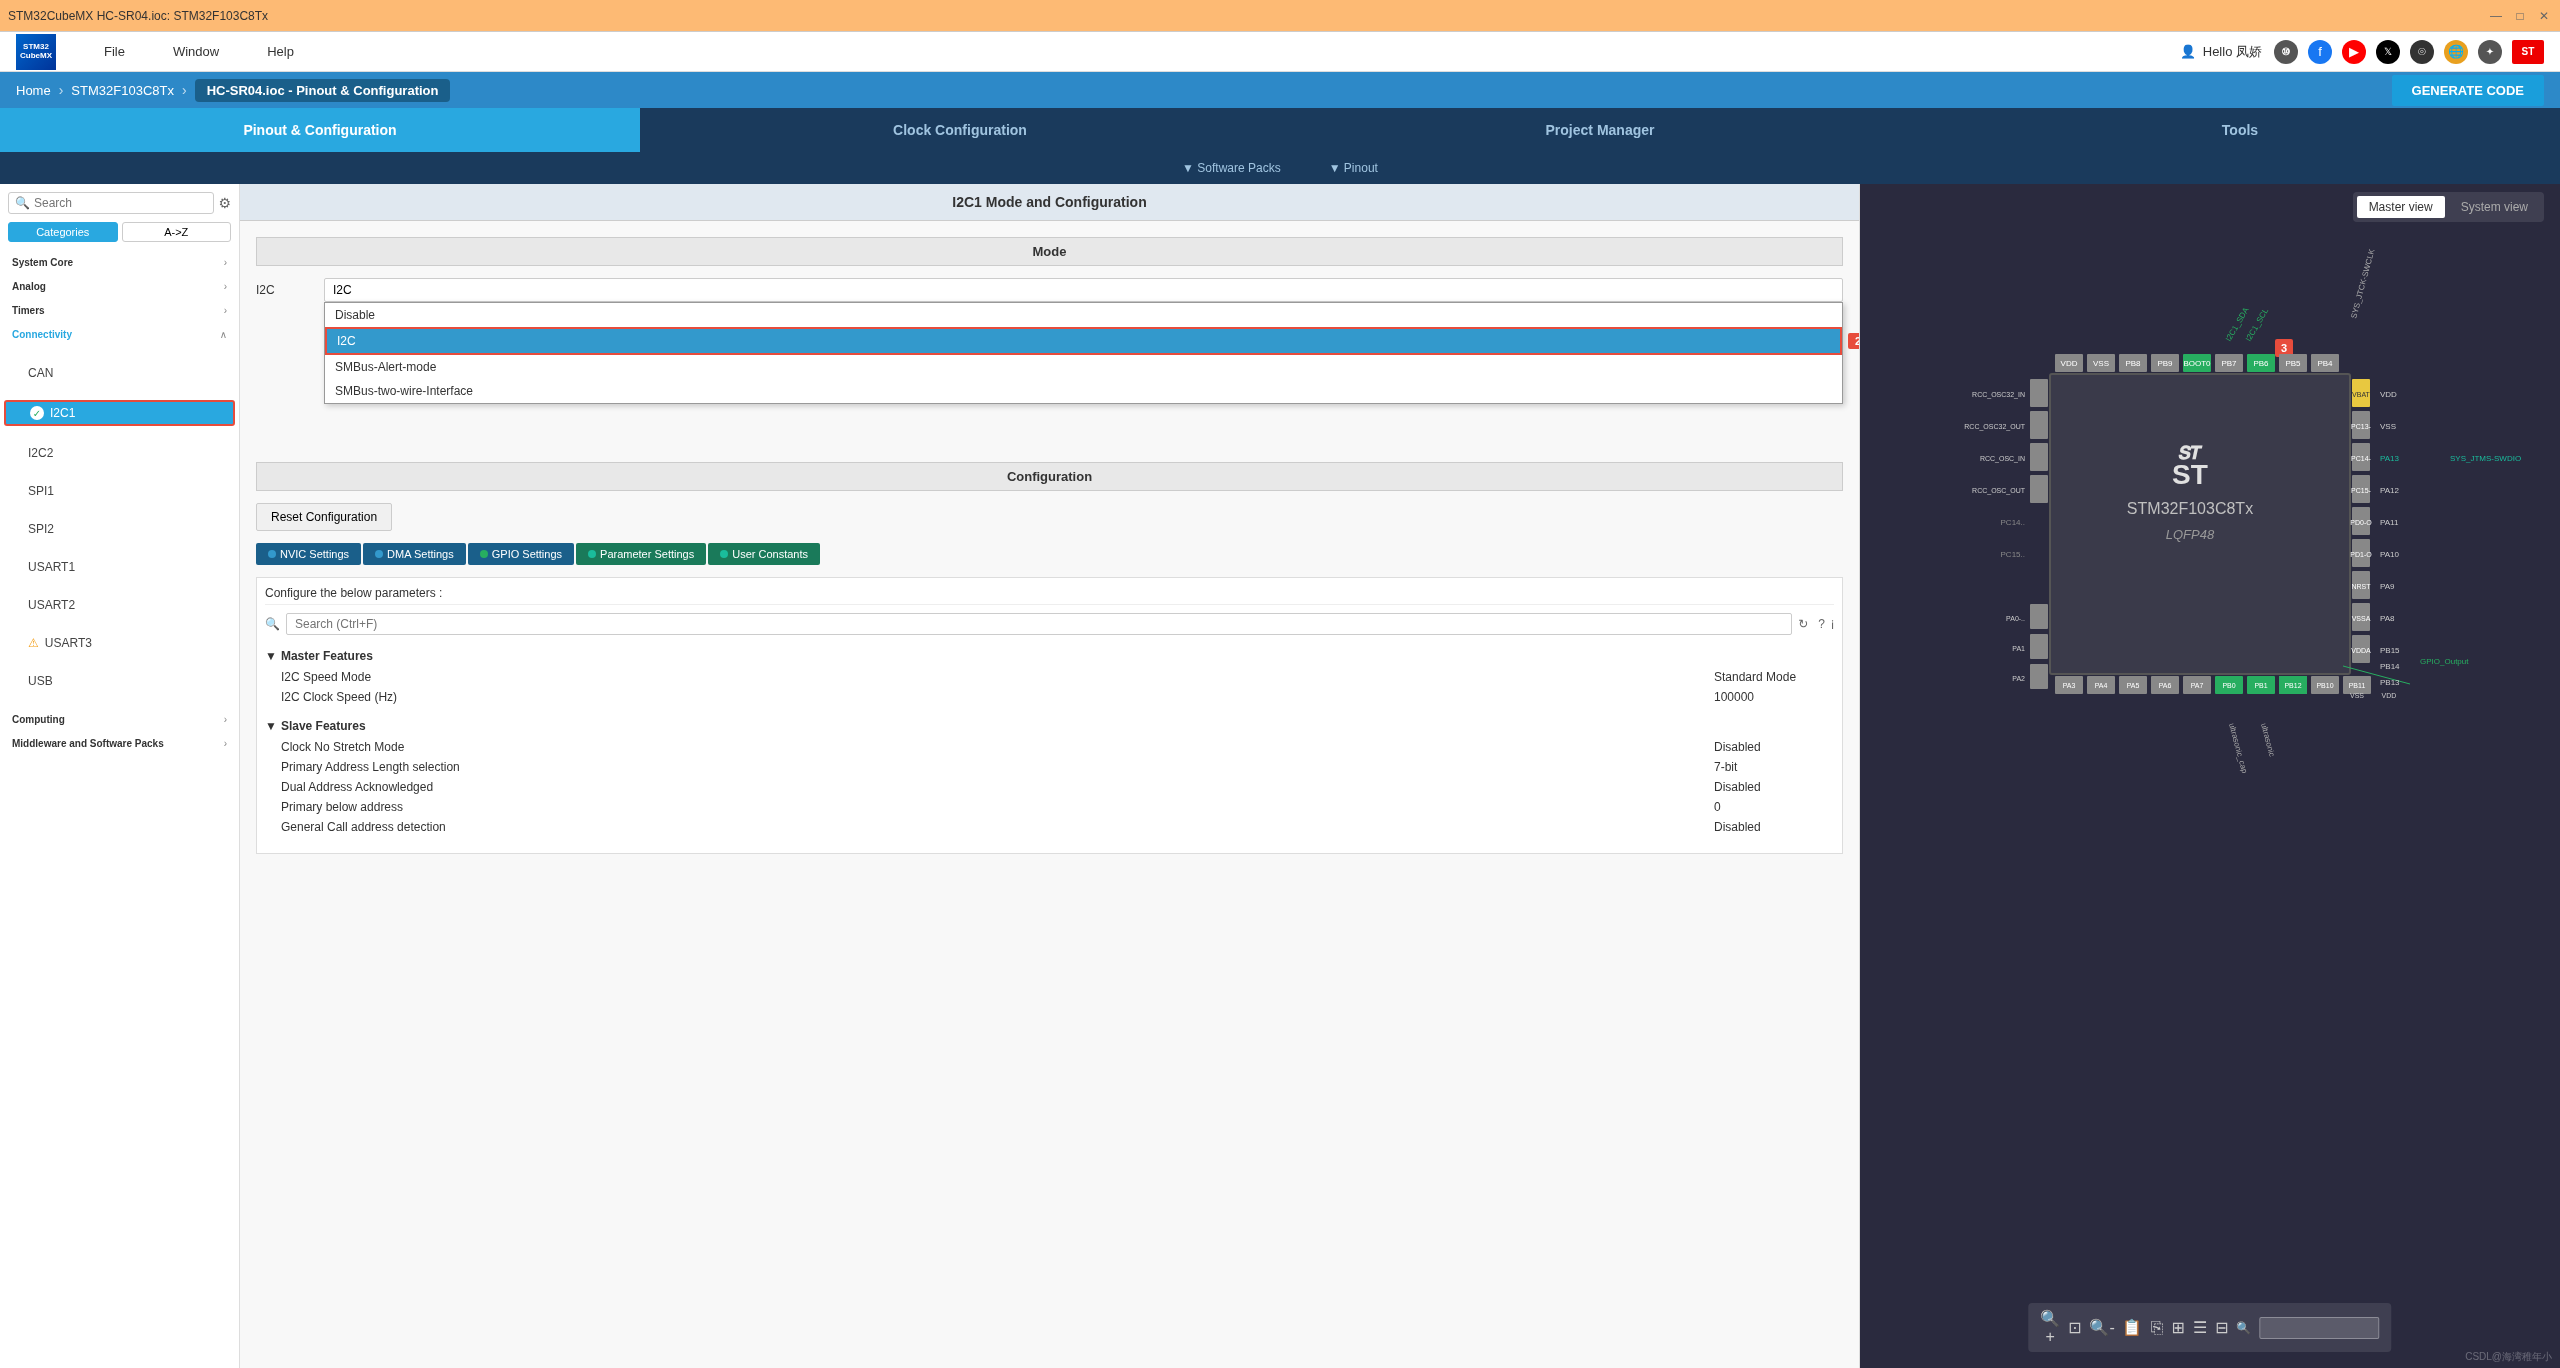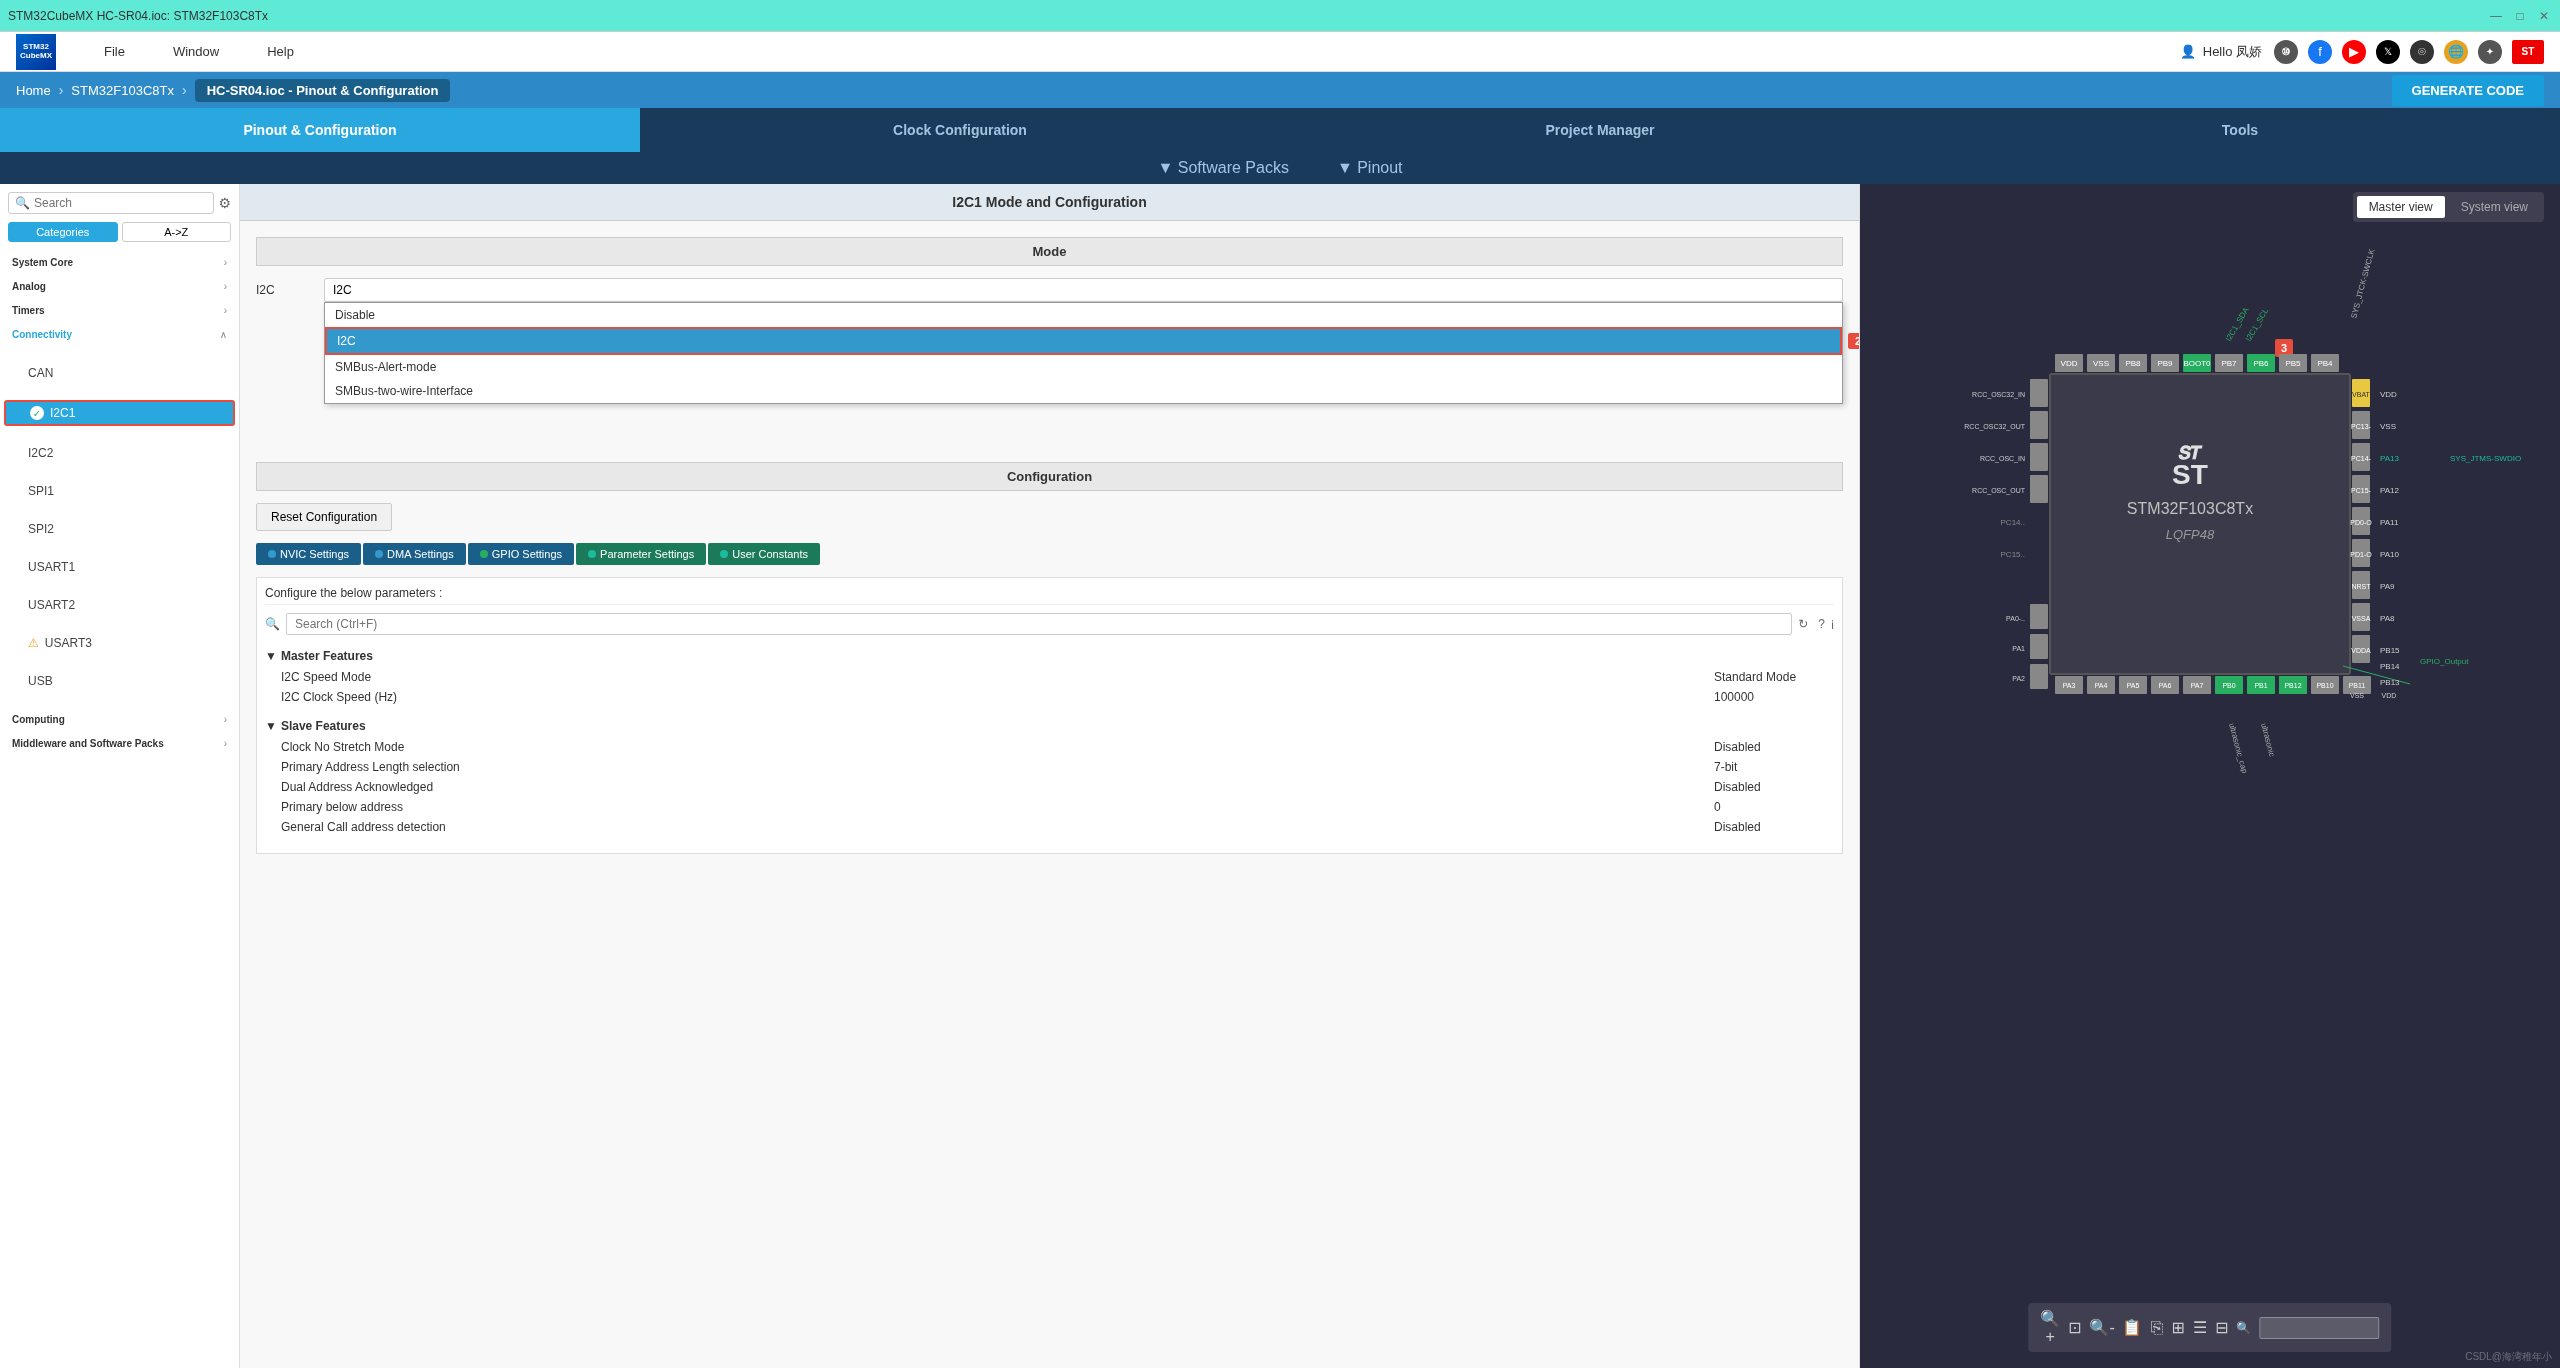--- a/index.html
+++ b/index.html
@@ -1,19 +1,19 @@
 <!DOCTYPE html>
 <html><head>
   <meta charset="utf-8">
   <style>
     * { box-sizing: border-box; margin: 0; padding: 0; }
     body { font-family: 'Segoe UI', Arial, sans-serif; font-size: 12px; background: #f0f0f0; overflow: hidden; width: 2560px; height: 1368px; }
 
     
-    .title-bar { background: #5eead4; border-bottom: 1px solid #ccc; height: 32px; display: flex; align-items: center; justify-content: space-between; padding: 0 8px; }
+    .title-bar { background: #fdba74; border-bottom: 1px solid #ccc; height: 32px; display: flex; align-items: center; justify-content: space-between; padding: 0 8px; }
     .title-bar-left { display: flex; align-items: center; gap: 8px; font-size: 12px; color: #333; }
     .title-bar-right { display: flex; align-items: center; gap: 8px; }
     .title-bar-btn { width: 16px; height: 16px; display: flex; align-items: center; justify-content: center; cursor: pointer; font-size: 12px; color: #666; }
 
     
     .menu-bar { background: #fff; border-bottom: 1px solid #ddd; height: 40px; display: flex; align-items: center; padding: 0 16px; gap: 0; }
     .menu-logo { display: flex; align-items: center; gap: 4px; margin-right: 24px; }
     .logo-box { width: 40px; height: 36px; background: linear-gradient(135deg, #0066cc, #003399); display: flex; align-items: center; justify-content: center; }
     .logo-text { font-size: 8px; color: #fff; font-weight: bold; line-height: 1.1; text-align: center; }
     .menu-item { padding: 0 24px; height: 40px; display: flex; align-items: center; cursor: pointer; color: #333; font-size: 13px; }
@@ -30,21 +30,21 @@
     .generate-btn { margin-left: auto; background: #1a9edb; color: #fff; border: none; padding: 8px 20px; font-size: 13px; font-weight: bold; cursor: pointer; border-radius: 2px; }
 
     
     .tab-bar { display: flex; height: 44px; }
     .tab { flex: 1; display: flex; align-items: center; justify-content: center; font-size: 14px; font-weight: bold; cursor: pointer; border: none; }
     .tab-active { background: #29a8e0; color: #fff; }
     .tab-inactive { background: #1a3a5c; color: #a0c4e0; }
 
     
     .sub-tab-bar { background: #1a3a5c; height: 32px; display: flex; align-items: center; justify-content: center; gap: 48px; }
-    .sub-tab { color: #a0c4e0; font-size: 16px; cursor: pointer; display: flex; align-items: center; gap: 4px; }
+    .sub-tab { color: #a0c4e0; font-size: 12px; cursor: pointer; display: flex; align-items: center; gap: 4px; }
 
     
     .main-content { display: flex; height: calc(1368px - 32px - 40px - 36px - 44px - 32px); }
 
     
     .sidebar { width: 240px; background: #fff; border-right: 1px solid #ddd; overflow-y: auto; flex-shrink: 0; }
     .sidebar-search { padding: 8px; display: flex; align-items: center; gap: 4px; }
     .search-input-wrapper { flex: 1; display: flex; align-items: center; border: 1px solid #ccc; border-radius: 3px; padding: 3px 6px; background: #fff; }
     .search-input { border: none; outline: none; font-size: 12px; flex: 1; }
     .sidebar-tabs { display: flex; padding: 0 8px 8px; gap: 4px; }

